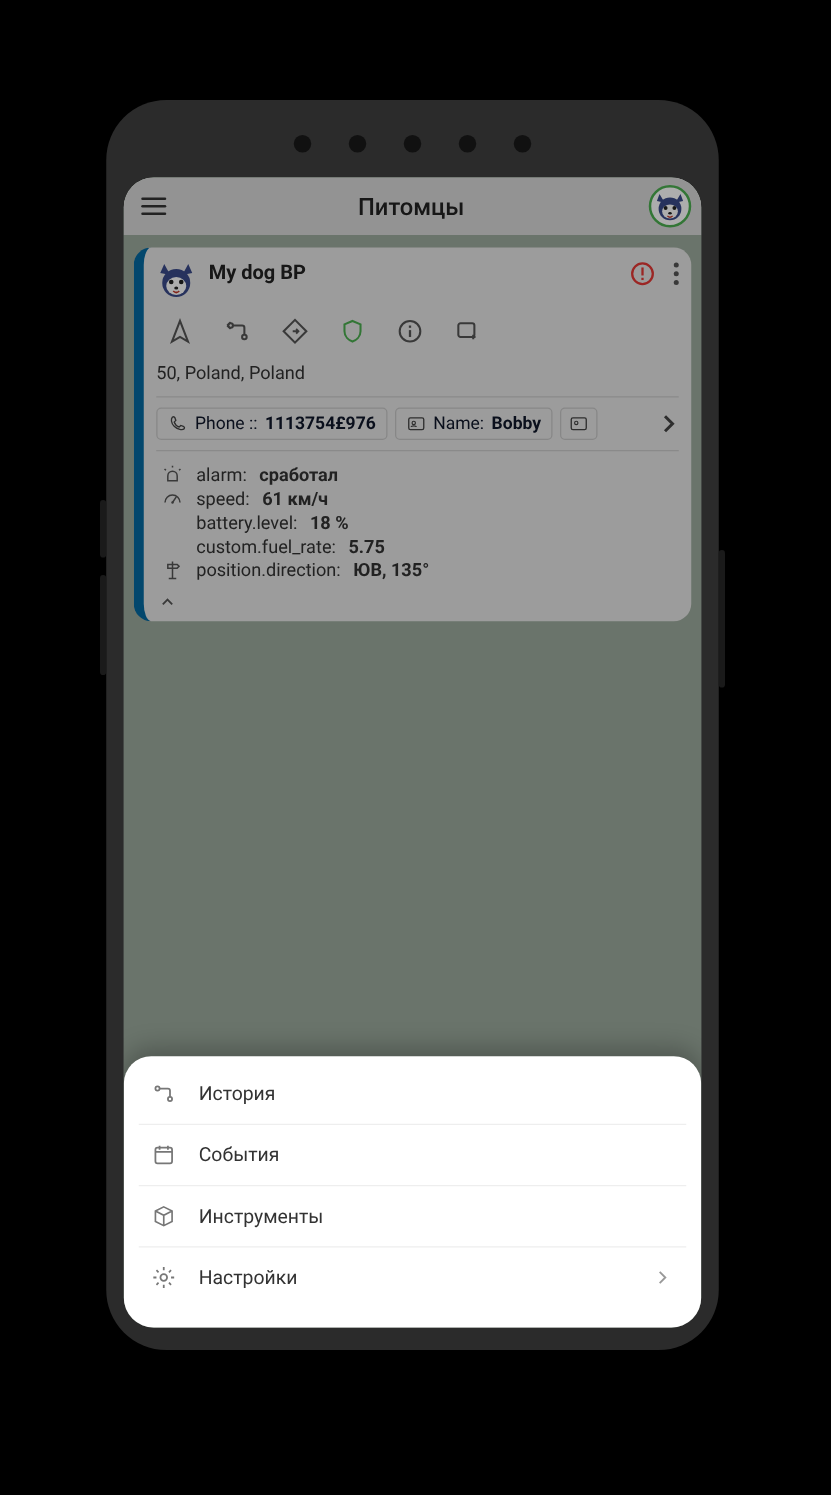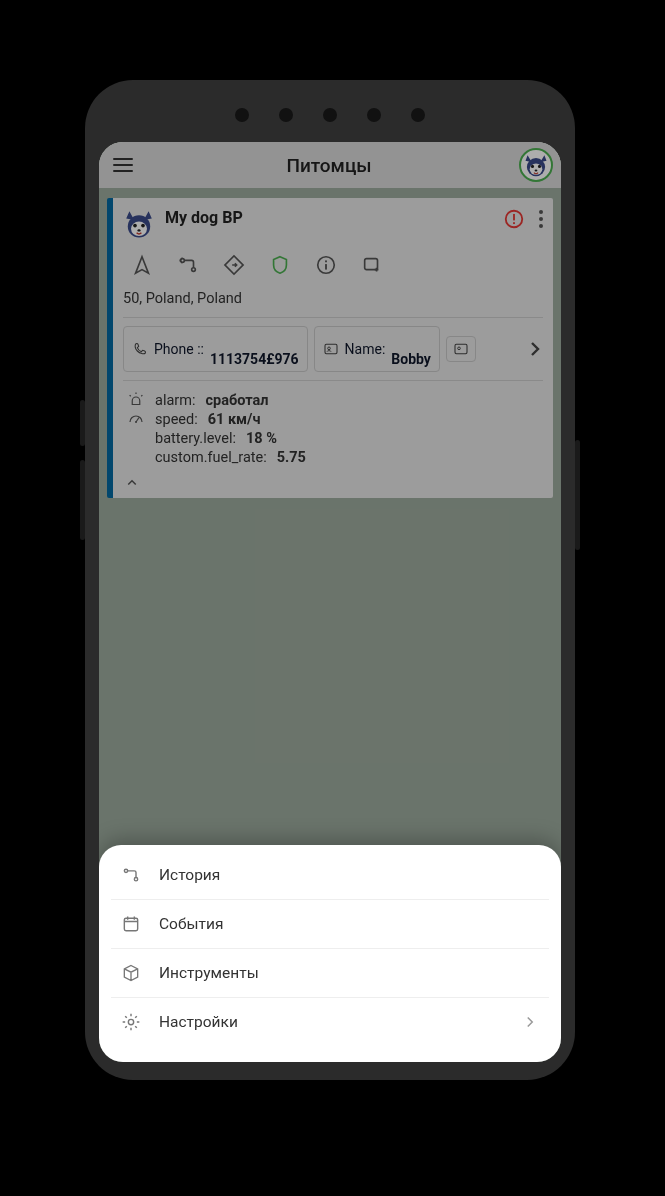--- a/index.html
+++ b/index.html
@@ -18,42 +18,42 @@
   
   .dim { position:absolute; inset:0; background:rgba(0,0,0,0.32); z-index:30; pointer-events:none; }
   
   .header { height:46px; background:#d9d9d9; display:flex; align-items:center; padding:0 8px; position:relative; }
   .hamburger { width:32px; height:32px; display:flex; flex-direction:column; justify-content:center; gap:4px; padding:6px; }
   .hamburger span { height:2px; background:#333; border-radius:1px; }
   .title { flex:1; text-align:center; font-size:19px; font-weight:500; color:#222; }
   .avatar-wrap { width:34px; height:34px; border:2px solid #4caf50; border-radius:50%; display:flex; align-items:center; justify-content:center; background:#fff; }
   
   .card {
-    margin:10px 8px; background:#e6e6e6; border-left:6px solid #0369a1; border-radius:2px;
+    margin:10px 8px; background:#e6e6e6; border-left:8px solid #0369a1; border-radius:14px;
     padding:10px 10px 0 10px; position:relative;
   }
   .card-head { display:flex; align-items:flex-start; gap:10px; }
   .pet-icon { width:32px; height:32px; flex-shrink:0; }
   .pet-info { flex:1; }
   .pet-name { font-size:16px; font-weight:700; color:#222; }
   .pet-time { font-size:12px; color:#777; display:flex; align-items:center; gap:5px; }
   .pet-time .dot { width:7px; height:7px; border-radius:50%; background:#bbb; display:inline-block; }
   .card-actions { display:flex; align-items:center; gap:14px; }
   .alert-ico { color:#e53935; }
   .kebab { display:flex; flex-direction:column; gap:3px; }
   .kebab span { width:4px; height:4px; background:#555; border-radius:50%; }
   
   .tools { display:flex; gap:24px; padding:14px 8px 10px; }
   .tool { width:22px; height:22px; color:#555; }
   .tool.active { color:#4caf50; }
   .addr { font-size:14.5px; color:#333; padding:4px 0 10px; }
   
   .chips { display:flex; align-items:center; gap:6px; border-top:1px solid #ccc; border-bottom:1px solid #ccc; padding:8px 0; position:relative; }
   .chip { display:flex; align-items:center; gap:6px; border:1px solid #c7c7c7; border-radius:4px; padding:4px 8px; font-size:14px; color:#0f172a; white-space:nowrap; }
-  .chip b { font-weight:700;margin-top:20px; }
+  .chip b { font-weight:700; }
   .chips .chev { position:absolute; right:-4px; top:50%; transform:translateY(-50%); color:#444; }
   
   .sensors { padding:10px 4px 2px; display:flex; flex-direction:column; gap:1px; font-size:14.5px; color:#333; }
   .sensor { display:flex; align-items:center; gap:10px; }
   .sensor .ico { width:18px; height:18px; color:#555; flex-shrink:0; }
   .sensor b { font-weight:700; }
   .collapse { text-align:center; padding:6px 0 6px; color:#555; }
 
   
   .sheet {
@@ -224,20 +224,27 @@
         <div class="sensor">
           <span class="ico"></span>
           <span>battery.level:</span>
           <b>18 %</b>
         </div>
         <div class="sensor">
           <span class="ico"></span>
           <span>custom.fuel_rate:</span>
           <b>5.75</b>
         </div>
+        <div class="sensor">
+          <svg class="ico" viewBox="0 0 24 24">
+              <path d="M12 3 V21 M8 21 H16 M7 6 H17 L19 8 L17 10 H7 Z" fill="none" stroke="currentColor" stroke-width="1.6"></path>
+            </svg>
+          <span>position.direction:</span>
+          <b>ЮВ, 135°</b>
+        </div>
       </div>
       <div class="collapse">
         <svg viewBox="0 0 24 24" width="18" height="18">
             <path d="M7 14 L12 9 L17 14" fill="none" stroke="currentColor" stroke-width="2"></path>
           </svg>
       </div>
     </div>
 
     <div class="dim"></div>
 

